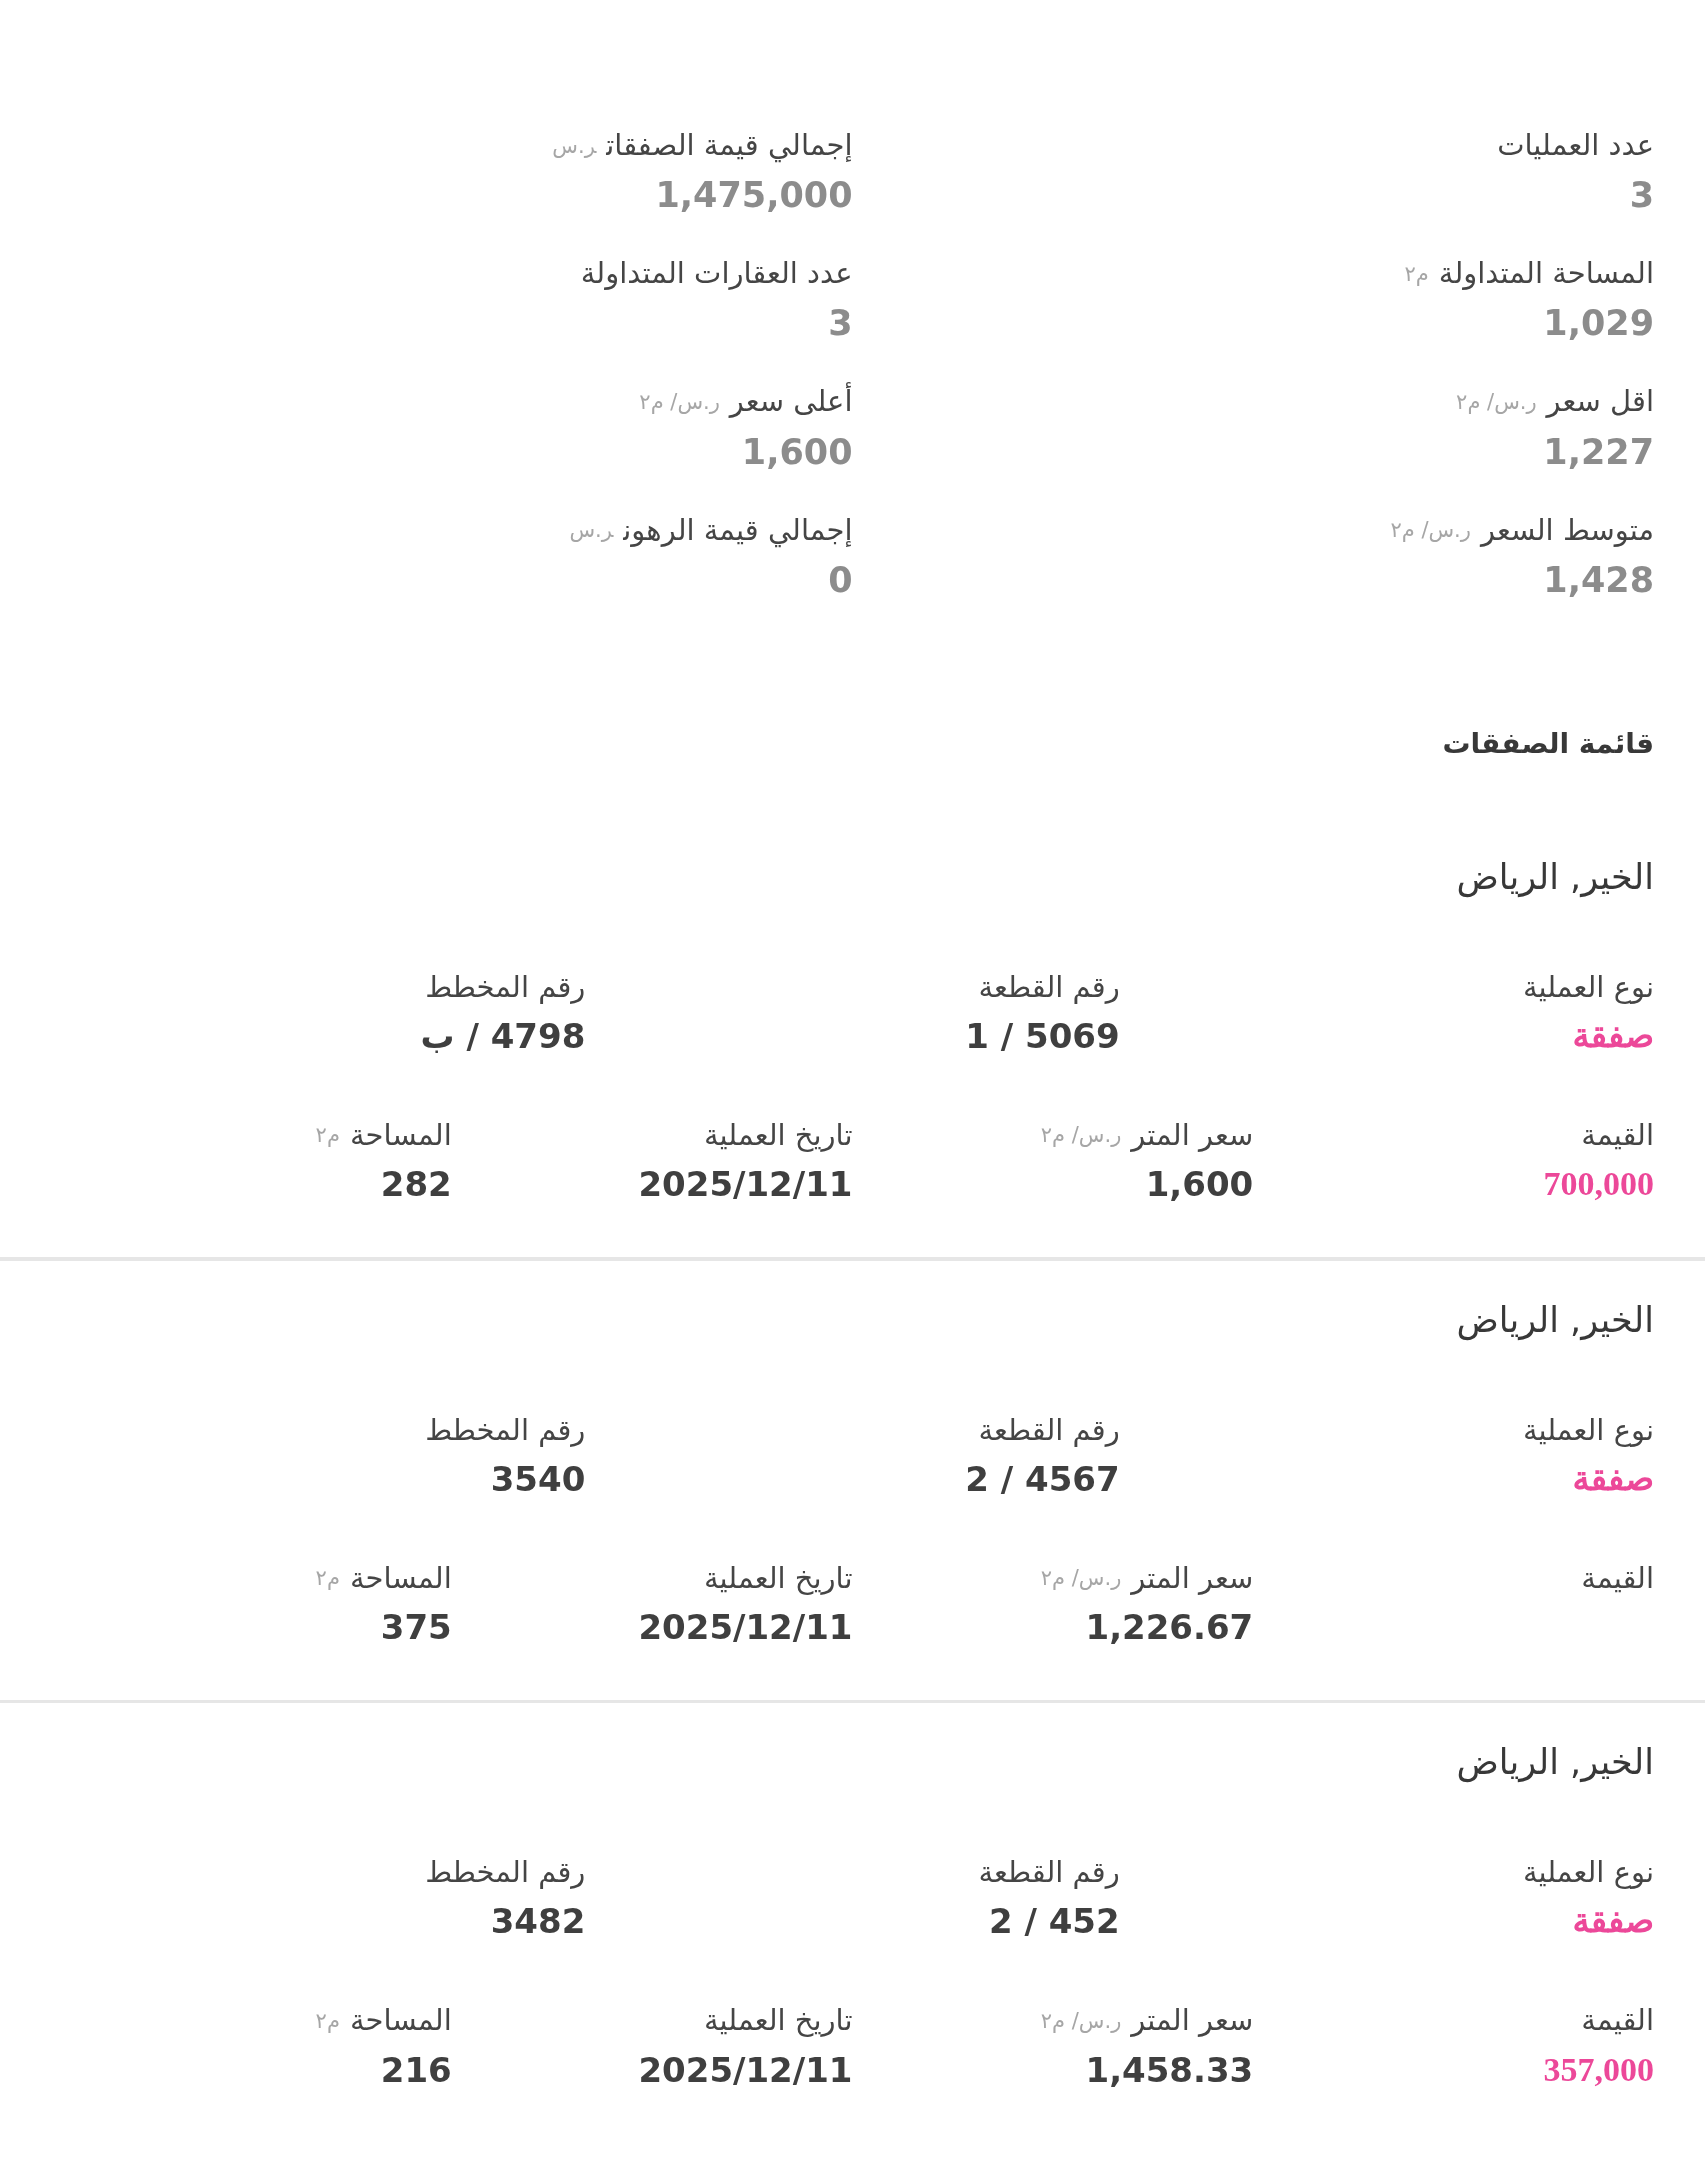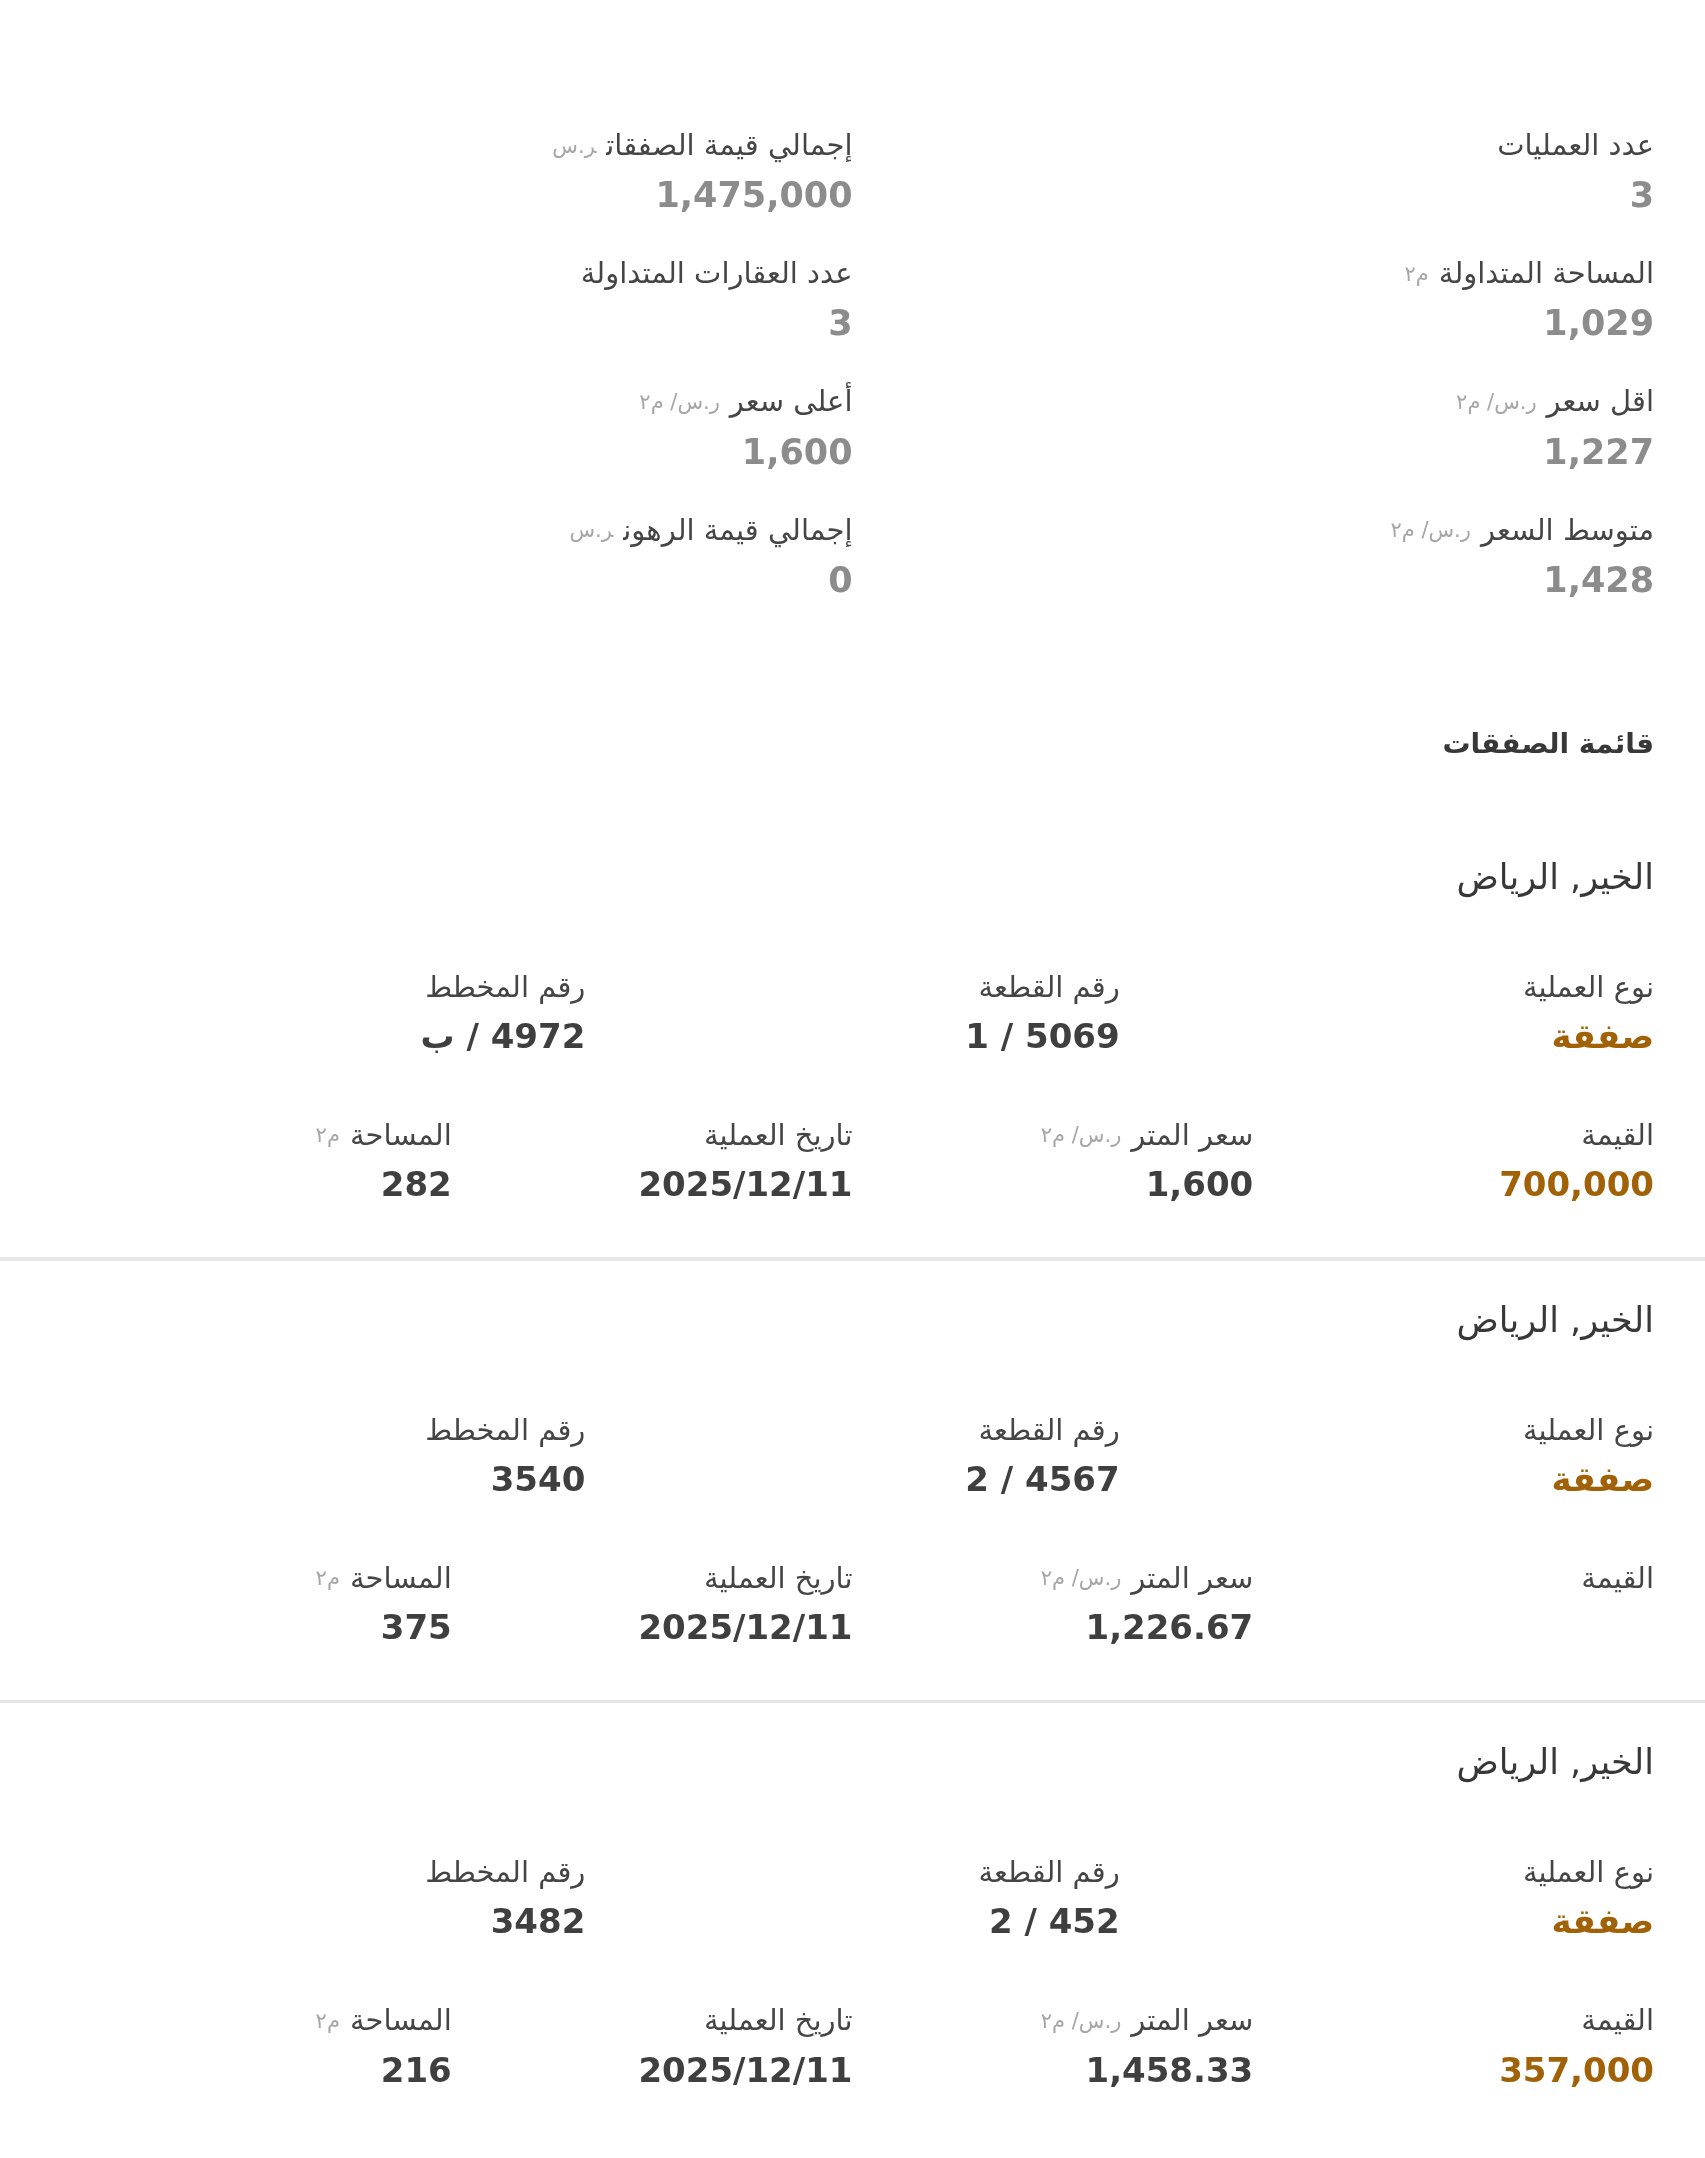--- a/index.html
+++ b/index.html
@@ -71,21 +71,21 @@
     grid-template-columns: 1fr 1fr 1fr 1fr;
     margin-top: 57px;
   }
   .field-value {
     font-size: 34px;
     line-height: 44px;
     font-weight: 700;
     color: #3f3f3f;
     margin-top: 6.7px;
   }
-  .field-value.muted { color: #a16207; }
+  .field-value.muted { color: #ec4899; font-family: Liberation Serif, serif; }
 
   .divider {
     height: 3.4px;
     background: #e6e6e6;
     margin: 51px -51px 0 -51px;
   }
 </style>
 </head>
 <body>
 
@@ -143,21 +143,21 @@
       <div class="field">
         <div class="field-label"><span>نوع العملية</span><span class="unit"></span></div>
         <div class="field-value muted">صفقة</div>
       </div>
       <div class="field">
         <div class="field-label"><span>رقم القطعة</span><span class="unit"></span></div>
         <div class="field-value">5069 / 1</div>
       </div>
       <div class="field">
         <div class="field-label"><span>رقم المخطط</span><span class="unit"></span></div>
-        <div class="field-value">4972 / ب</div>
+        <div class="field-value">4798 / ب</div>
       </div>
     </div>
     <div class="card-row-2">
       <div class="field">
         <div class="field-label"><span>القيمة</span><span class="unit"></span></div>
         <div class="field-value muted">700,000</div>
       </div>
       <div class="field">
         <div class="field-label"><span>سعر المتر</span><span class="unit">ر.س/ م٢</span></div>
         <div class="field-value">1,600</div>

